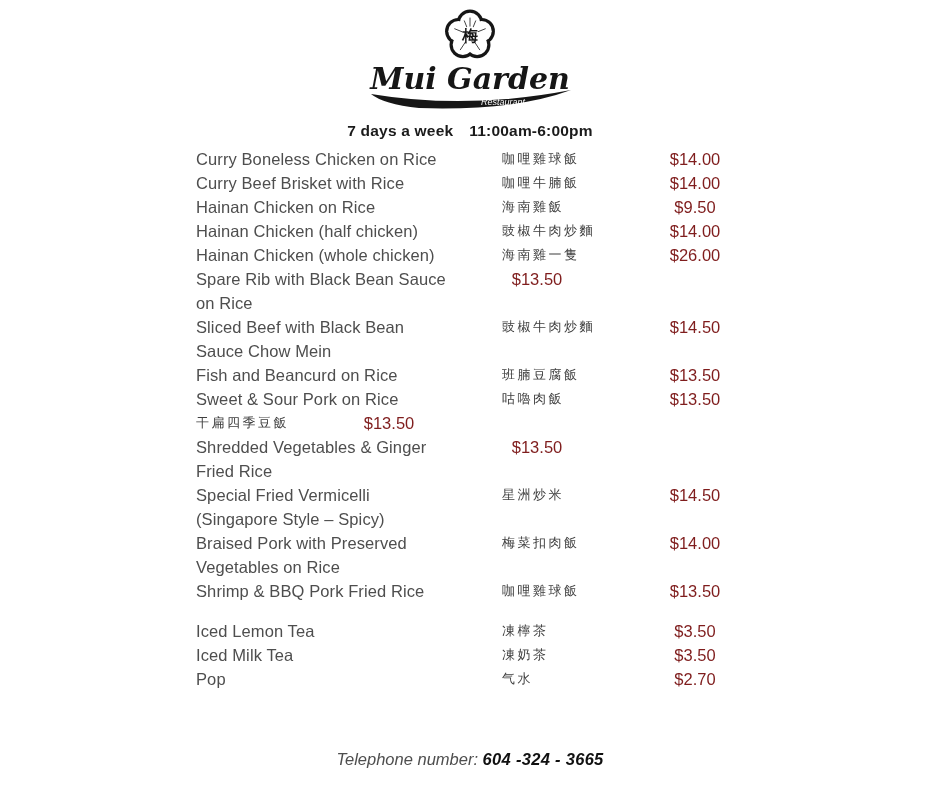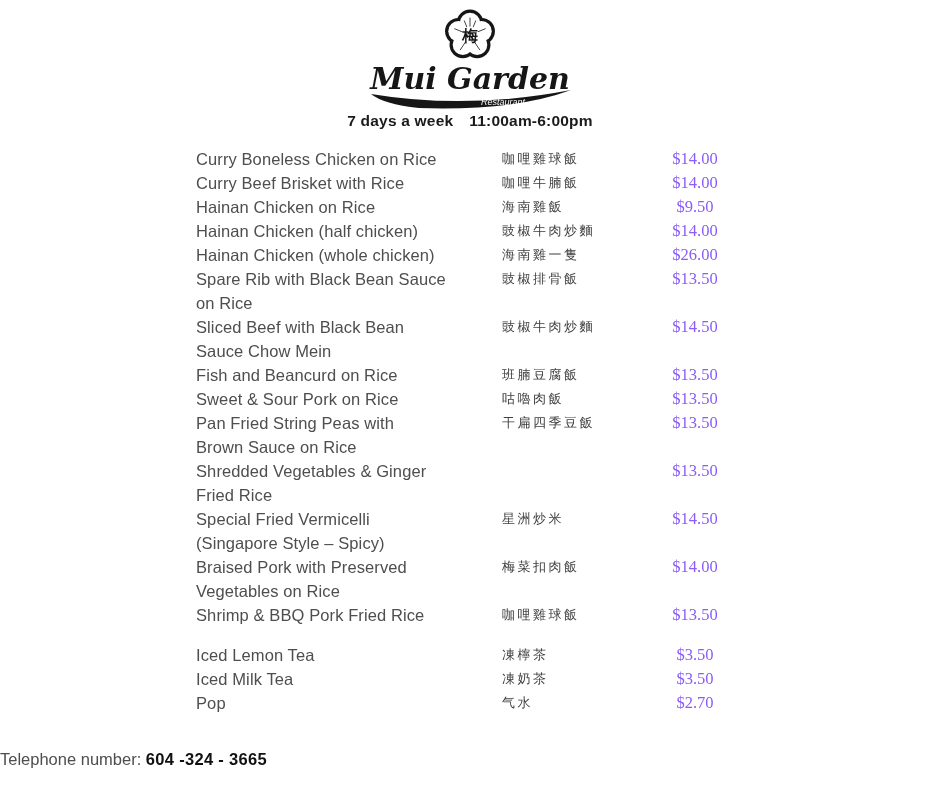--- a/index.html
+++ b/index.html
@@ -3,40 +3,40 @@
 <meta charset="utf-8">
 <style>
   html,body { margin:0; padding:0; background:#ffffff; }
   body { width:940px; height:788px; font-family:"Liberation Sans", sans-serif; overflow:hidden; }
   .page { position:relative; width:940px; height:788px; background:#ffffff; }
 
   
   .header { position:absolute; top:6px; left:0; right:0; display:flex; flex-direction:column; align-items:center; }
   .blossom { width:58px; height:58px; display:block; }
   .wordmark { width:226px; height:52px; display:block; margin-top:-4px; }
-  .hours-line { display:flex; gap:16px; font-weight:bold; font-size:15.5px; color:#1b1b1b; letter-spacing:.2px; }
+  .hours-line { margin-top:10px; display:flex; gap:16px; font-weight:bold; font-size:15.5px; color:#1b1b1b; letter-spacing:.2px; }
 
   
   .menu { position:absolute; left:196px; top:147px; width:534px; }
-  .menu-row { display:flex; align-items:flex-start;justify-content:space-between; }
+  .menu-row { display:flex; align-items:flex-start; }
   .menu-row.gap { margin-top:16px; }
   .cell-en {
     width:306px; font-size:16.5px; line-height:24px; color:#4e4e4e;
     white-space:pre-line; letter-spacing:.1px;
   }
   .cell-zh {
     width:158px; font-size:13px; line-height:24px; color:#404040;
     letter-spacing:2.5px; font-family:"Liberation Sans", sans-serif;
   }
   .cell-price {
-    width:70px; font-size:16.5px; line-height:24px; color:#8b5cf6; text-align:center;font-family:Liberation Serif, serif;
+    width:70px; font-size:16.5px; line-height:24px; color:#7f1d1d; text-align:center;
   }
 
   
-  .footer { position:absolute; top:747px; left:0; right:0; text-align:left; font-size:16.5px; line-height:24px; color:#4e4e4e; }
+  .footer { position:absolute; top:747px; left:0; right:0; text-align:center; font-size:16.5px; line-height:24px; color:#4e4e4e;font-style:italic; }
   .footer b { color:#111111; font-weight:bold; letter-spacing:.3px; }
 </style>
 </head>
 <body>
 
 <div class="page">
 
   <div class="header">
 
     <svg class="blossom" viewBox="0 0 100 100">
@@ -101,42 +101,39 @@
       <div class="cell-price">$14.00</div>
     </div>
       <div class="menu-row">
       <div class="cell-en">Hainan Chicken (whole chicken)</div>
       <div class="cell-zh">海南雞一隻</div>
       <div class="cell-price">$26.00</div>
     </div>
       <div class="menu-row">
       <div class="cell-en">Spare Rib with Black Bean Sauce
 on Rice</div>
-      <div class="cell-zh">豉椒排骨飯</div>
       <div class="cell-price">$13.50</div>
     </div>
       <div class="menu-row">
       <div class="cell-en">Sliced Beef with Black Bean
 Sauce Chow Mein</div>
       <div class="cell-zh">豉椒牛肉炒麵</div>
       <div class="cell-price">$14.50</div>
     </div>
       <div class="menu-row">
       <div class="cell-en">Fish and Beancurd on Rice</div>
       <div class="cell-zh">班腩豆腐飯</div>
       <div class="cell-price">$13.50</div>
     </div>
       <div class="menu-row">
       <div class="cell-en">Sweet &amp; Sour Pork on Rice</div>
       <div class="cell-zh">咕嚕肉飯</div>
       <div class="cell-price">$13.50</div>
     </div>
       <div class="menu-row">
-      <div class="cell-en">Pan Fried String Peas with
-Brown Sauce on Rice</div>
       <div class="cell-zh">干扁四季豆飯</div>
       <div class="cell-price">$13.50</div>
     </div>
       <div class="menu-row">
       <div class="cell-en">Shredded Vegetables &amp; Ginger
 Fried Rice</div>
       <div class="cell-price">$13.50</div>
     </div>
       <div class="menu-row">
       <div class="cell-en">Special Fried Vermicelli

